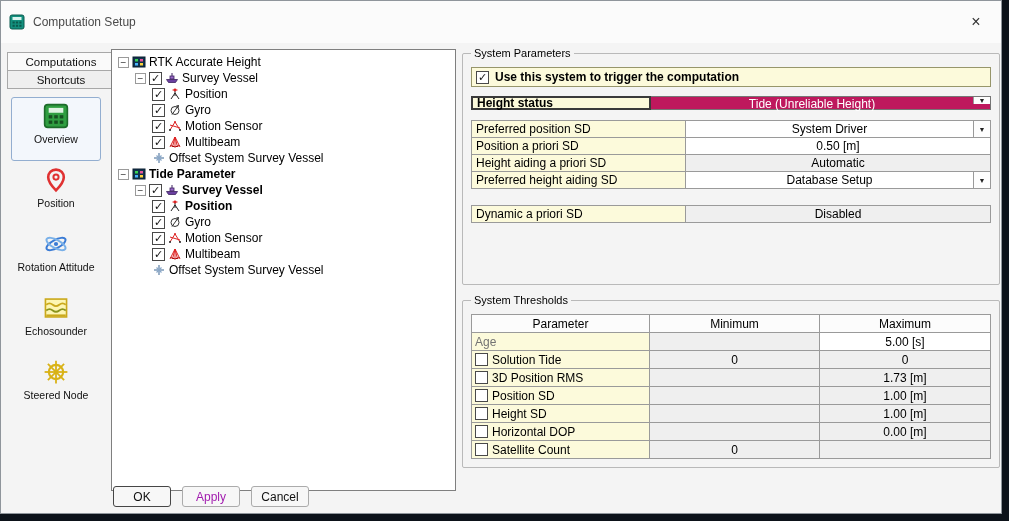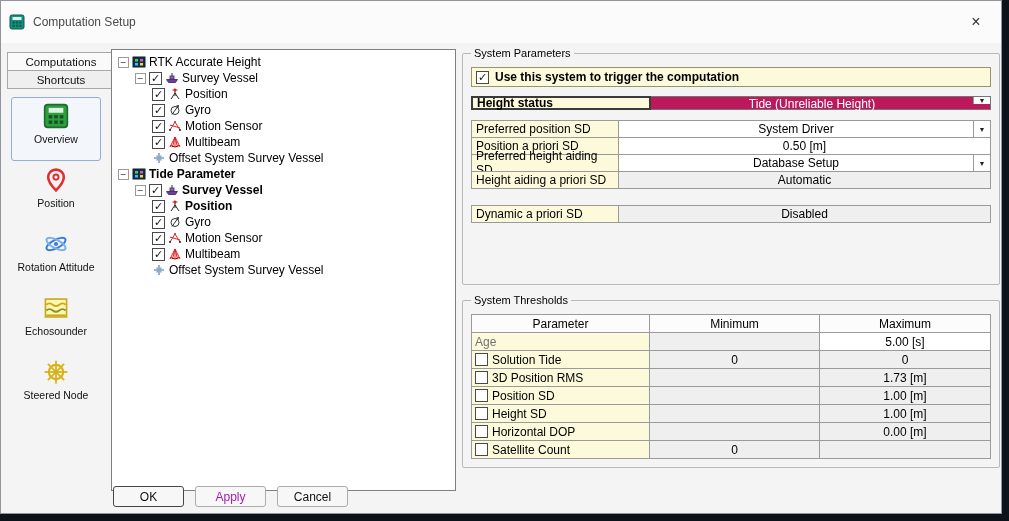--- a/index.html
+++ b/index.html
@@ -40,37 +40,37 @@
 .trigger-row{height:20px;background:#fcfadb;border:1px solid #97966b;display:flex;align-items:center;gap:6px;padding:0 4px;margin-bottom:9px}
 .trigger-label{font-weight:bold}
 .hs-row{display:flex;height:14px;margin-bottom:10px}
 .hs-label{width:180px;background:#fcfadb;border:2px solid #3a3a3a;font-weight:bold;display:flex;align-items:center;padding:0 4px}
 .hs-value{flex:1;border:1px solid #767676;border-left:none;background:#be185d;color:#fff;display:flex;align-items:flex-start}
 .vtext{flex:1;display:flex;align-items:center;justify-content:center}
 .dd{width:17px;border-left:1px solid #9a9a9a;background:#fdfdfd;color:#222;display:flex;align-items:center;justify-content:center}
 .dd::after{content:"▼";font-size:7px}
 .prow{display:flex;height:18px}
 .prow+.prow{margin-top:-1px}
-.prow .plabel{width:148px;background:#fcfadb;border:1px solid #9a9a9a;display:flex;align-items:center;padding:0 4px}
+.prow .plabel{width:215px;background:#fcfadb;border:1px solid #9a9a9a;display:flex;align-items:center;padding:0 4px}
 .prow .pvalue{flex:1;border:1px solid #9a9a9a;border-left:none;background:#fff;display:flex;align-items:stretch;color:#000}
 .prow .pvalue.off{background:#efefef}
 .dynamic-wrap{margin-top:16px}
 
 table{width:100%;border-collapse:collapse}
 col.c1{width:178px}col.c2{width:170px}
 th,td{border:1px solid #9a9a9a;height:18px;font-size:12px;font-weight:normal;padding:0 3px}
 th{text-align:center;background:#fcfcfc}
 td.tlabel{background:#fcfadb;text-align:left}
 td.tlabel .row-flex{display:flex;align-items:center;gap:4px}
 td.tval{text-align:center;background:#fff}
 td.tval.off{background:#efefef}
 td.tlabel.hl .lab{color:#737373}
 
 .footer{position:absolute;left:112px;bottom:6px;display:flex;gap:11px}
-.footer button{width:71px;height:21px;border:1px solid #ababab;border-radius:3px;background:#f7f7f7;font-family:"Liberation Sans",sans-serif;font-size:12px;color:#111}
+.footer button{width:58px;height:21px;border:1px solid #ababab;border-radius:3px;background:#f7f7f7;font-family:"Liberation Sans",sans-serif;font-size:12px;color:#111}
 .footer button.default{border-color:#464646}
 .footer button.disabled{color:#a21caf}
 </style>
 </head>
 <body>
 
 <div class="window">
   <div class="titlebar">
     <span class="ic app" id="app-icon">
         <svg viewBox="0 0 16 16">
@@ -349,30 +349,30 @@
                 <span class="dd"></span>
               </div>
             </div>
             <div class="prow">
               <div class="plabel">Position a priori SD</div>
               <div class="pvalue">
                 <span class="vtext">0.50 [m]</span>
               </div>
             </div>
             <div class="prow">
+              <div class="plabel">Height aiding a priori SD</div>
+              <div class="pvalue off">
+                <span class="vtext">Automatic</span>
+              </div>
+            </div>
+            <div class="prow">
               <div class="plabel">Preferred height aiding SD</div>
               <div class="pvalue">
                 <span class="vtext">Database Setup</span>
                 <span class="dd"></span>
-              </div>
-            </div>
-            <div class="prow">
-              <div class="plabel">Height aiding a priori SD</div>
-              <div class="pvalue off">
-                <span class="vtext">Automatic</span>
               </div>
             </div>
           </div>
         <div id="dynamic-row" class="dynamic-wrap">
             <div class="prow">
               <div class="plabel">Dynamic a priori SD</div>
               <div class="pvalue off">
                 <span class="vtext">Disabled</span>
               </div>
             </div>

